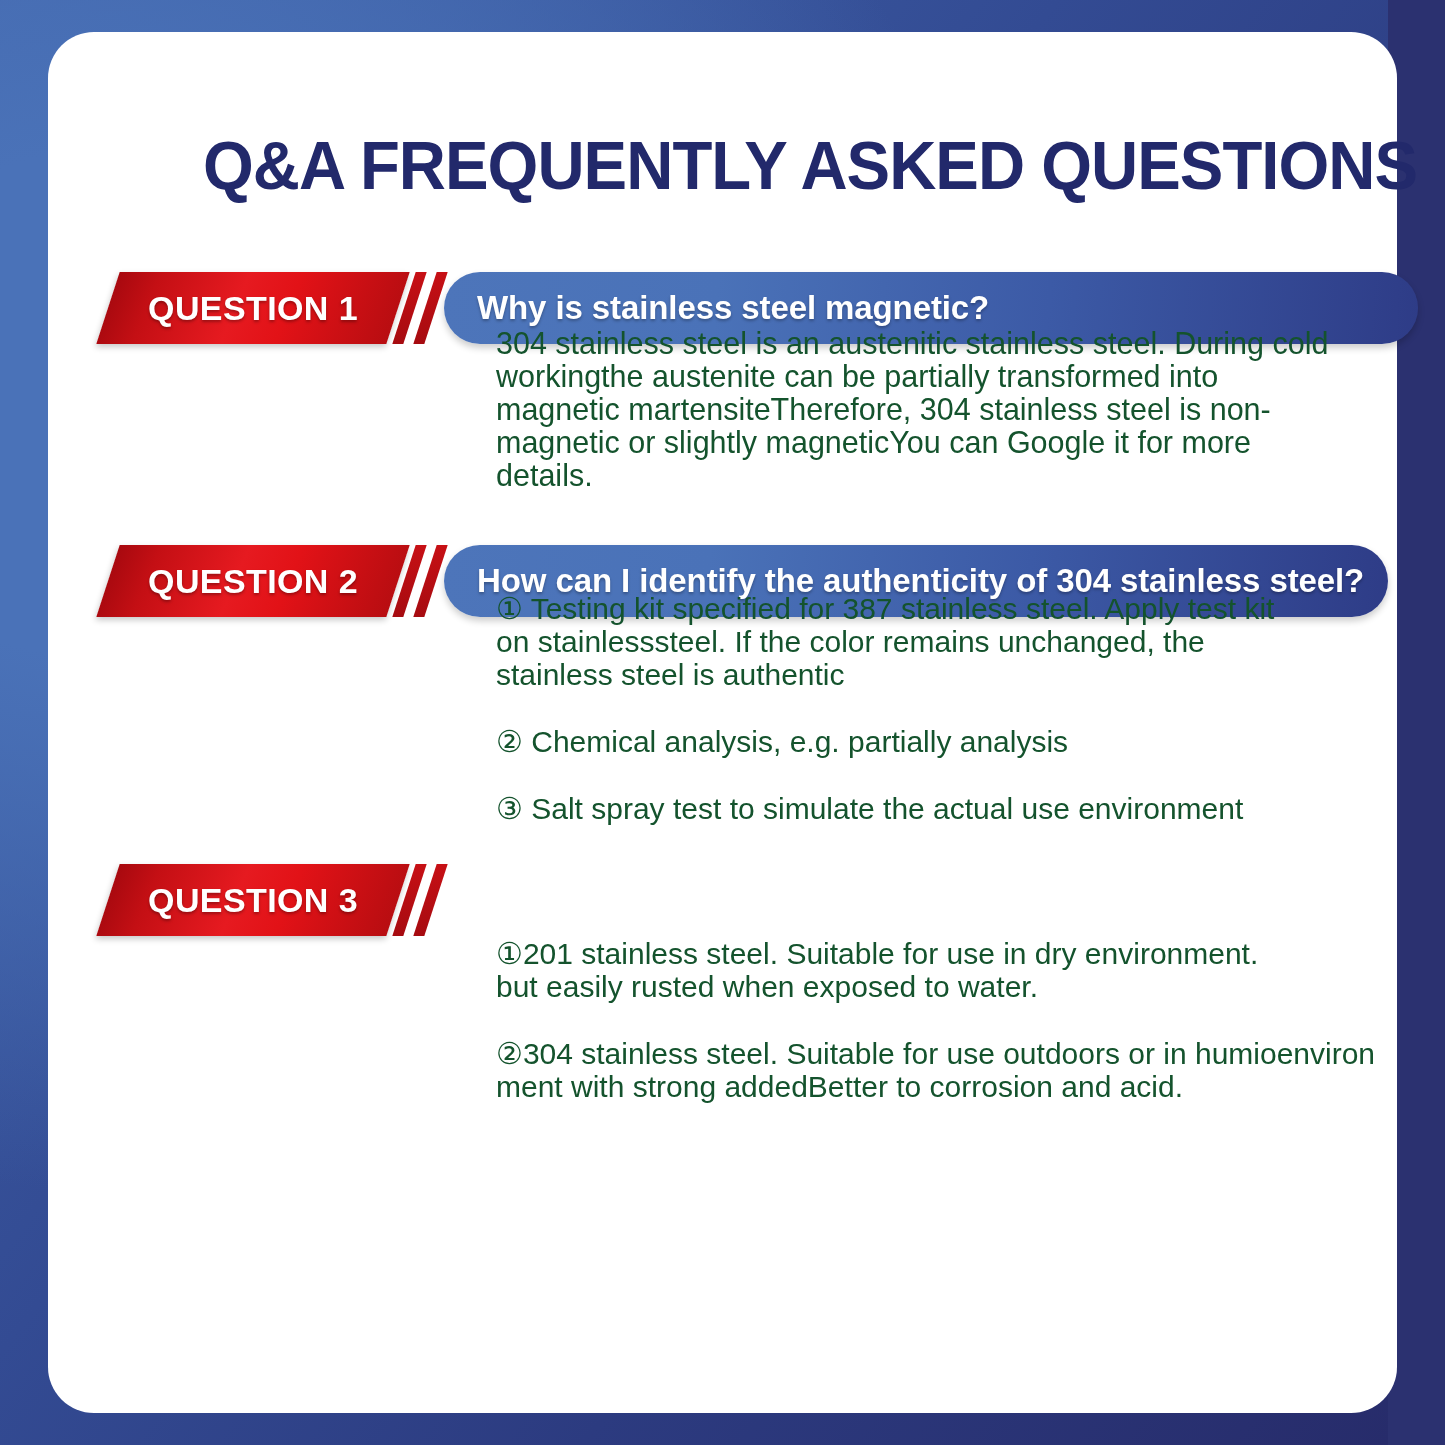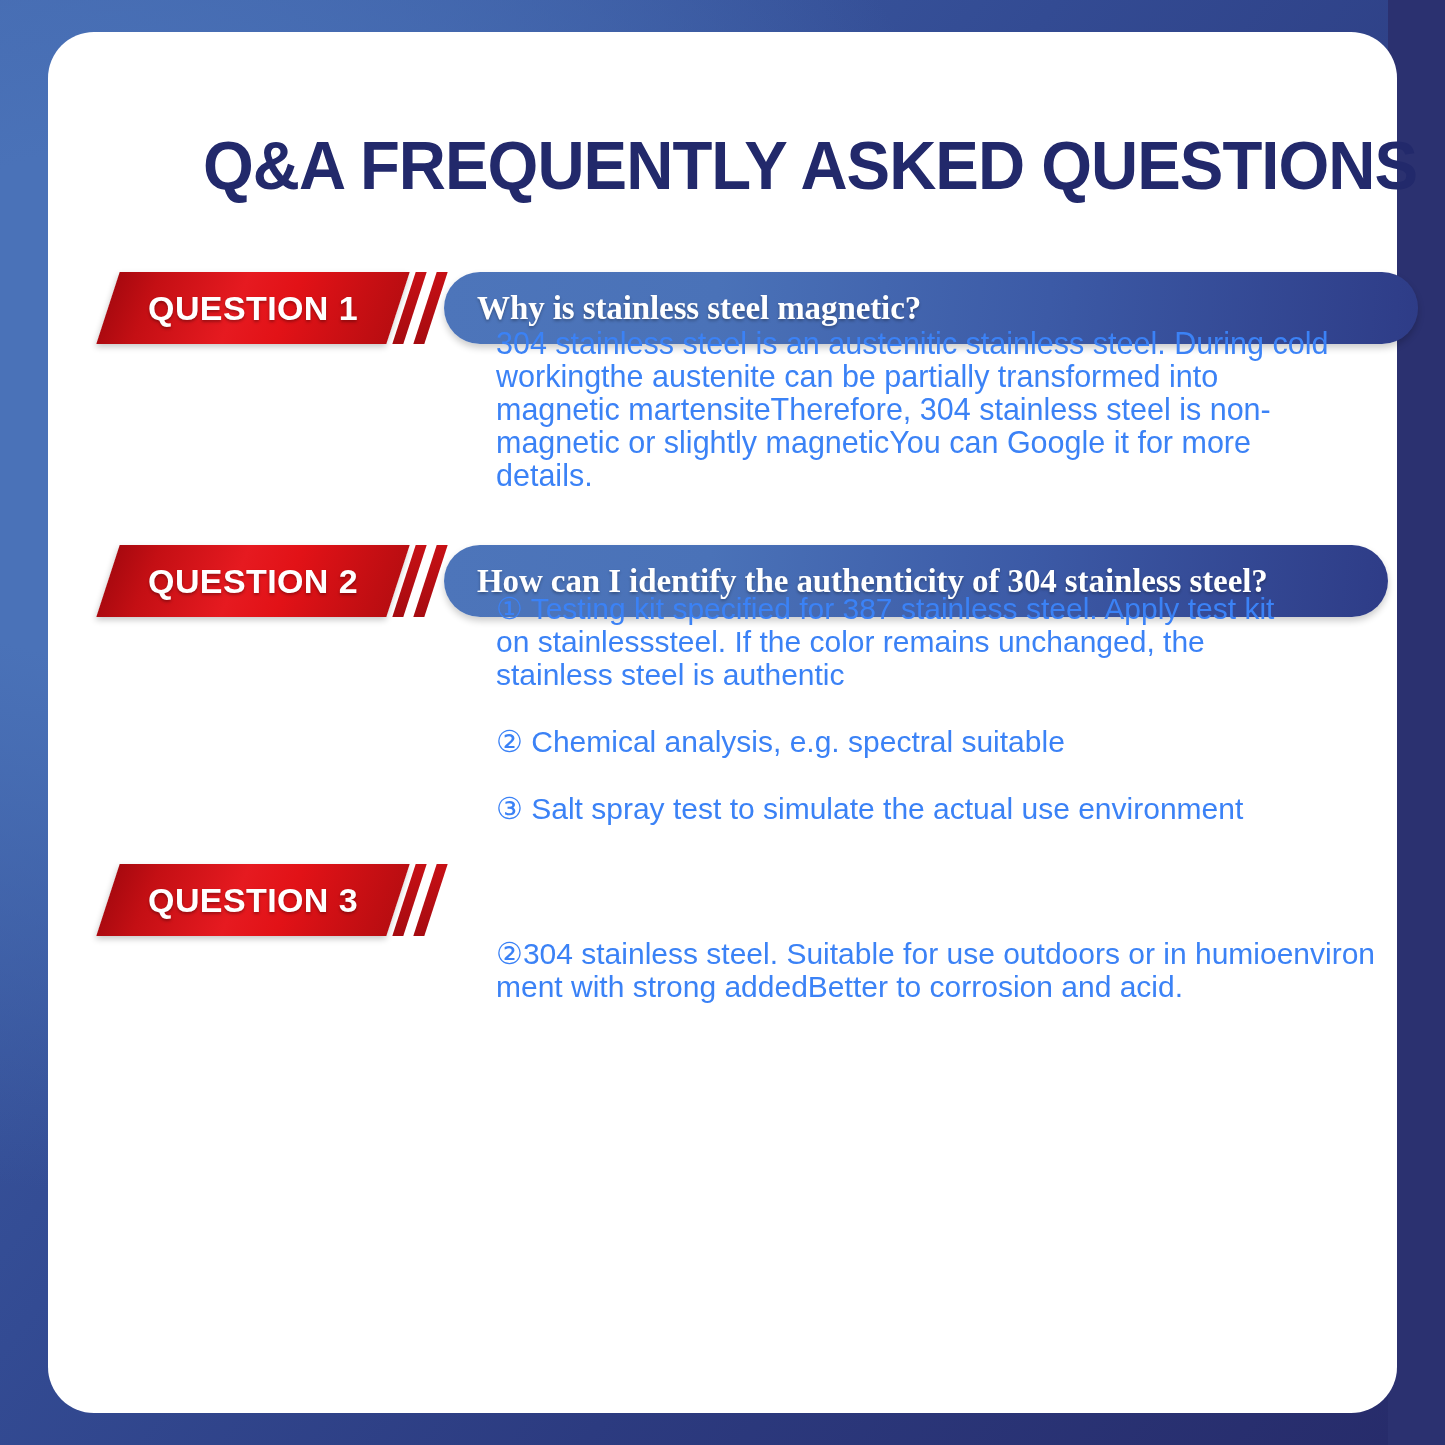--- a/index.html
+++ b/index.html
@@ -107,36 +107,35 @@
     top: 0;
     height: 72px;
     border-radius: 36px;
     background: linear-gradient(95deg, #4d75ba 0%, #4a72b8 28%, #3c5aa6 62%, #2e3c87 100%);
     box-shadow: 0 4px 7px rgba(0,0,0,0.20);
     display: flex;
     align-items: center;
     box-sizing: border-box;
     padding-left: 33px;
     padding-right: 26px;
-    font-family: Liberation Serif, serif;
   }
   .qpill-label {
     color: #ffffff;
     font-size: 33px;
     font-weight: bold;
     letter-spacing: -0.1px;
     white-space: nowrap;
     text-shadow: 0 2px 3px rgba(0,0,0,0.28);
   }
 
   
   .answer {
     position: absolute;
     left: 448px;
-    color: #3b82f6;
+    color: #14532d;
     font-size: 30px;
     line-height: 33px;
   }
   .answer p {
     margin: 0 0 26px 0;
     white-space: pre-line;
   }
   .answer p:last-child { margin-bottom: 0; }
 
   .a1 { top: 295px; width: 845px; font-size: 30.5px; line-height: 33px; }
@@ -178,31 +177,33 @@
       </div>
       <div class="slash s1"></div>
       <div class="slash s2"></div>
       <div class="qpill" style="width:944px;">
         <span class="qpill-label">How can I identify the authenticity of 304 stainless steel?</span>
       </div>
     </div>
 
     <div class="answer a2">
       <p>① Testing kit specified for 387 stainless steel. Apply test kit on stainlesssteel. If the color remains unchanged, the stainless steel is authentic</p>
-      <p>② Chemical analysis, e.g. spectral suitable</p>
+      <p>② Chemical analysis, e.g. partially analysis</p>
       <p>③ Salt spray test to simulate the actual use environment</p>
     </div>
 
     <div class="qrow" style="top:832px;">
       <div class="qtag">
         <div class="qtag-label">QUESTION 3</div>
       </div>
       <div class="slash s1"></div>
       <div class="slash s2"></div>
     </div>
 
     <div class="answer a3">
+      <p>①201 stainless steel. Suitable for use in dry environment.
+but easily rusted when exposed to water.</p>
       <p>②304 stainless steel. Suitable for use outdoors or in humioenviron
 ment  with strong addedBetter to corrosion and acid.</p>
     </div>
 
   </div>
 </div>
 
 </body></html>

